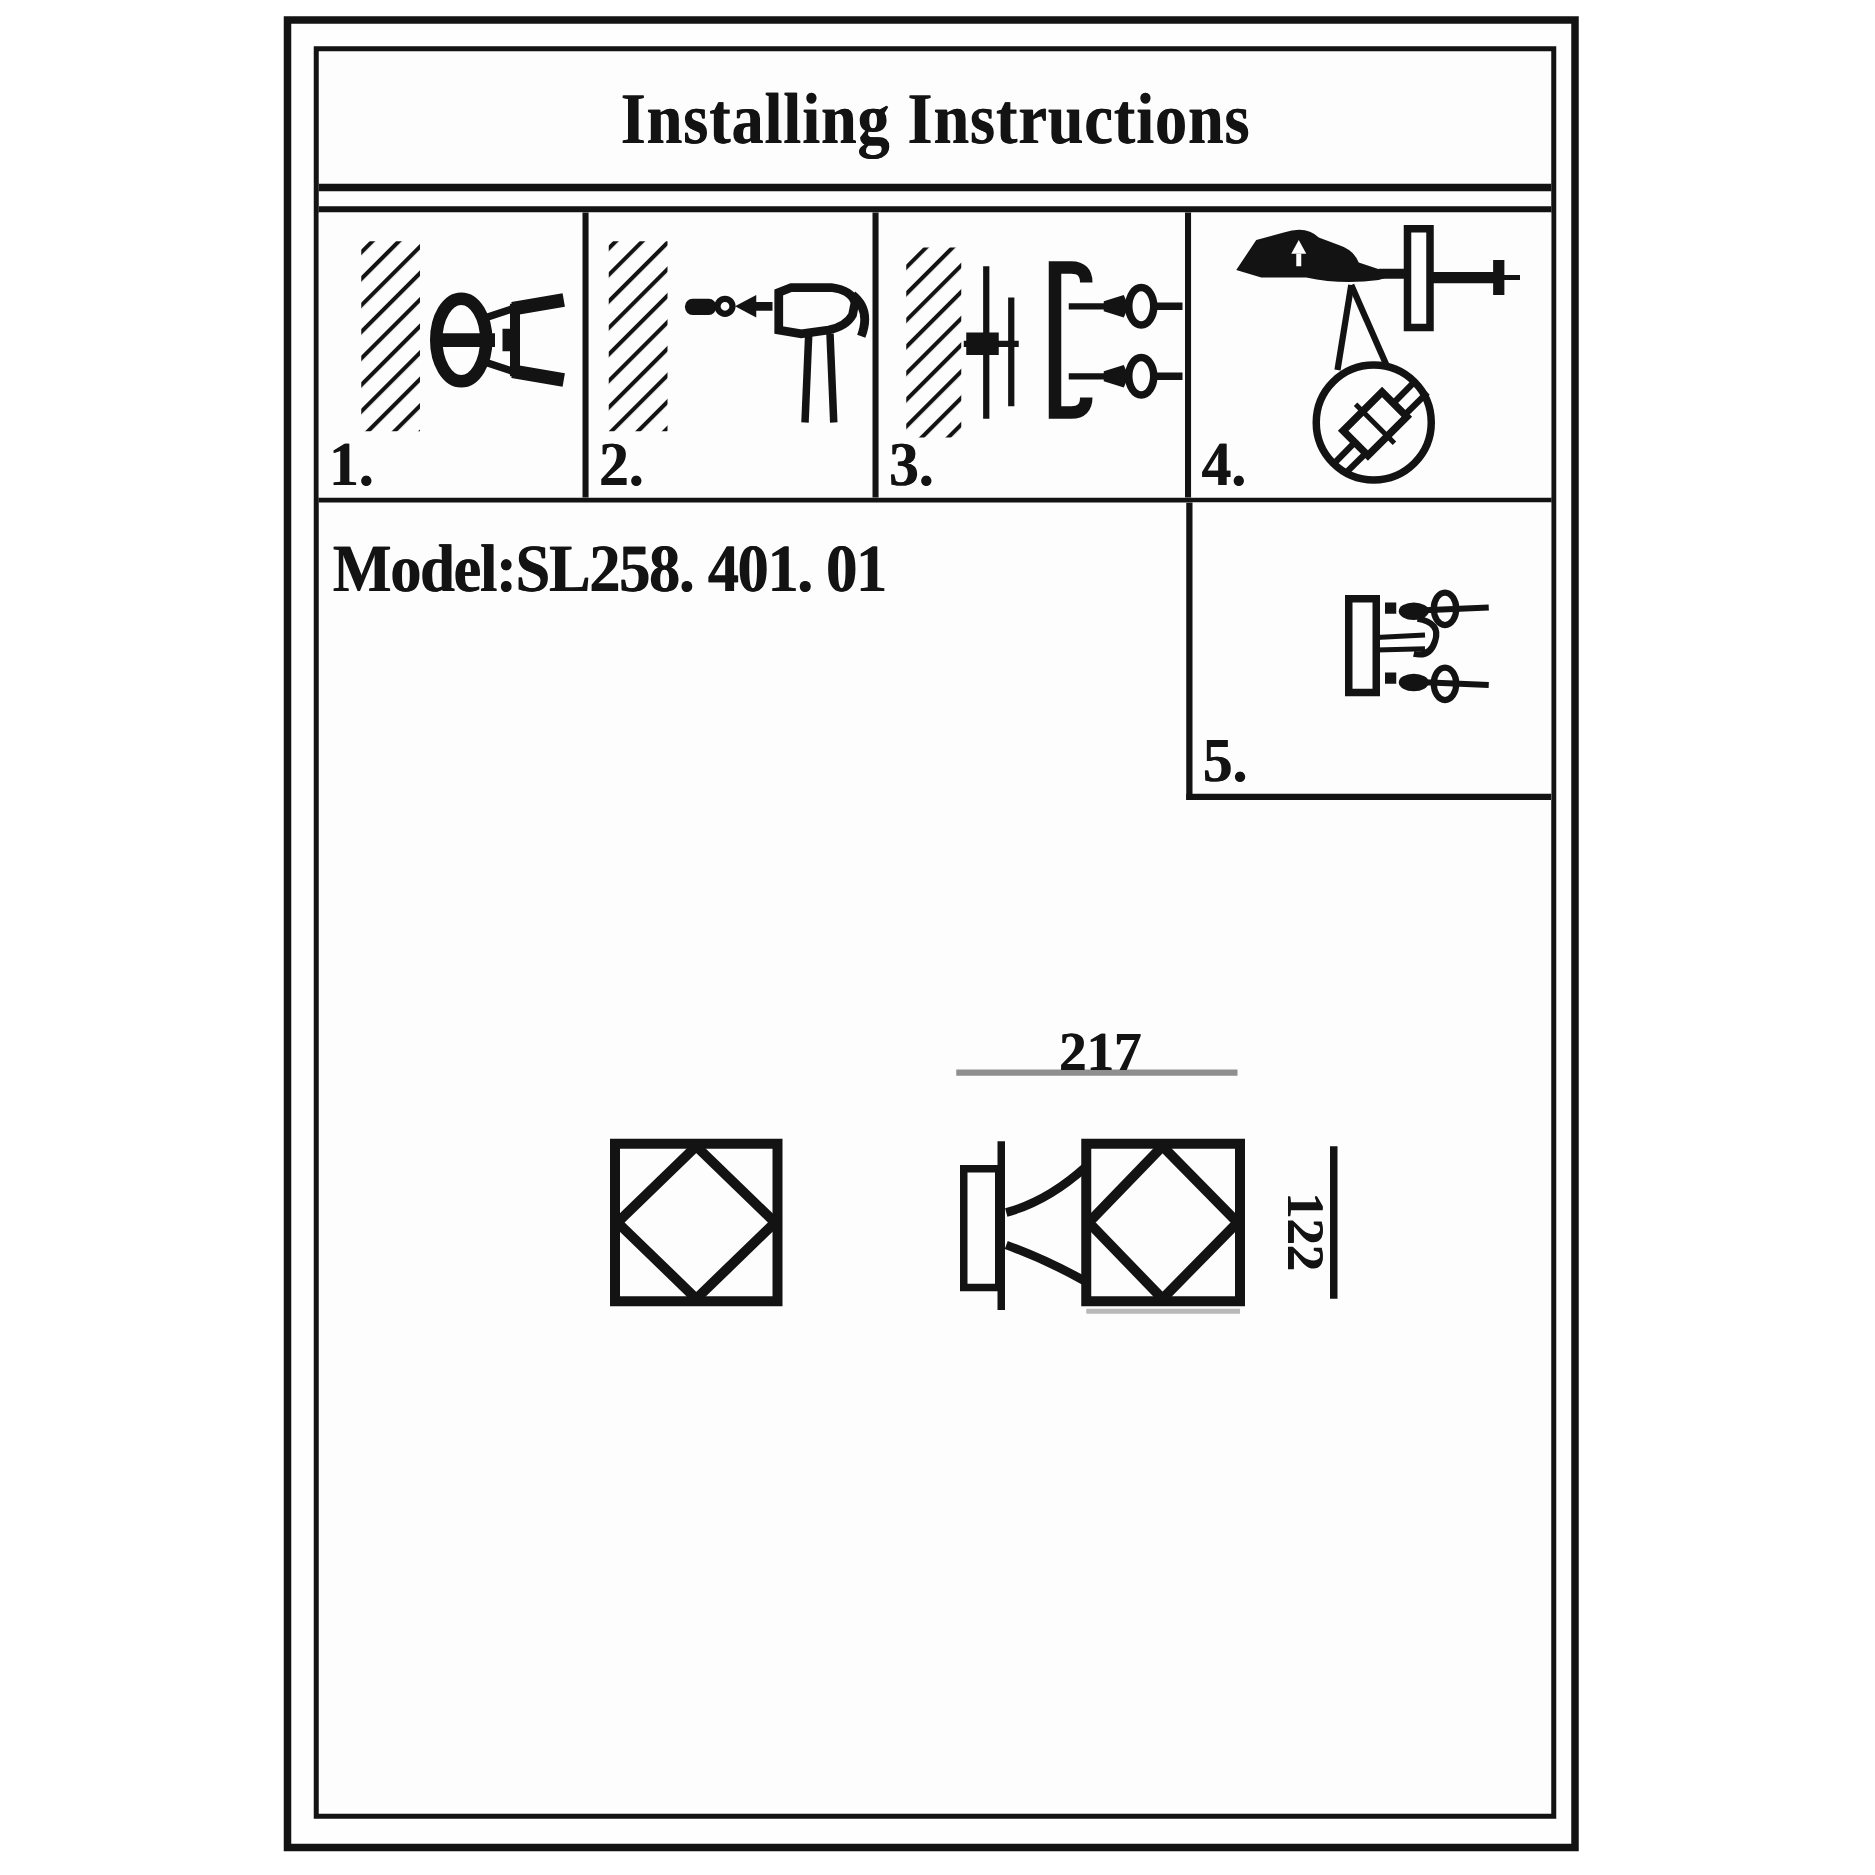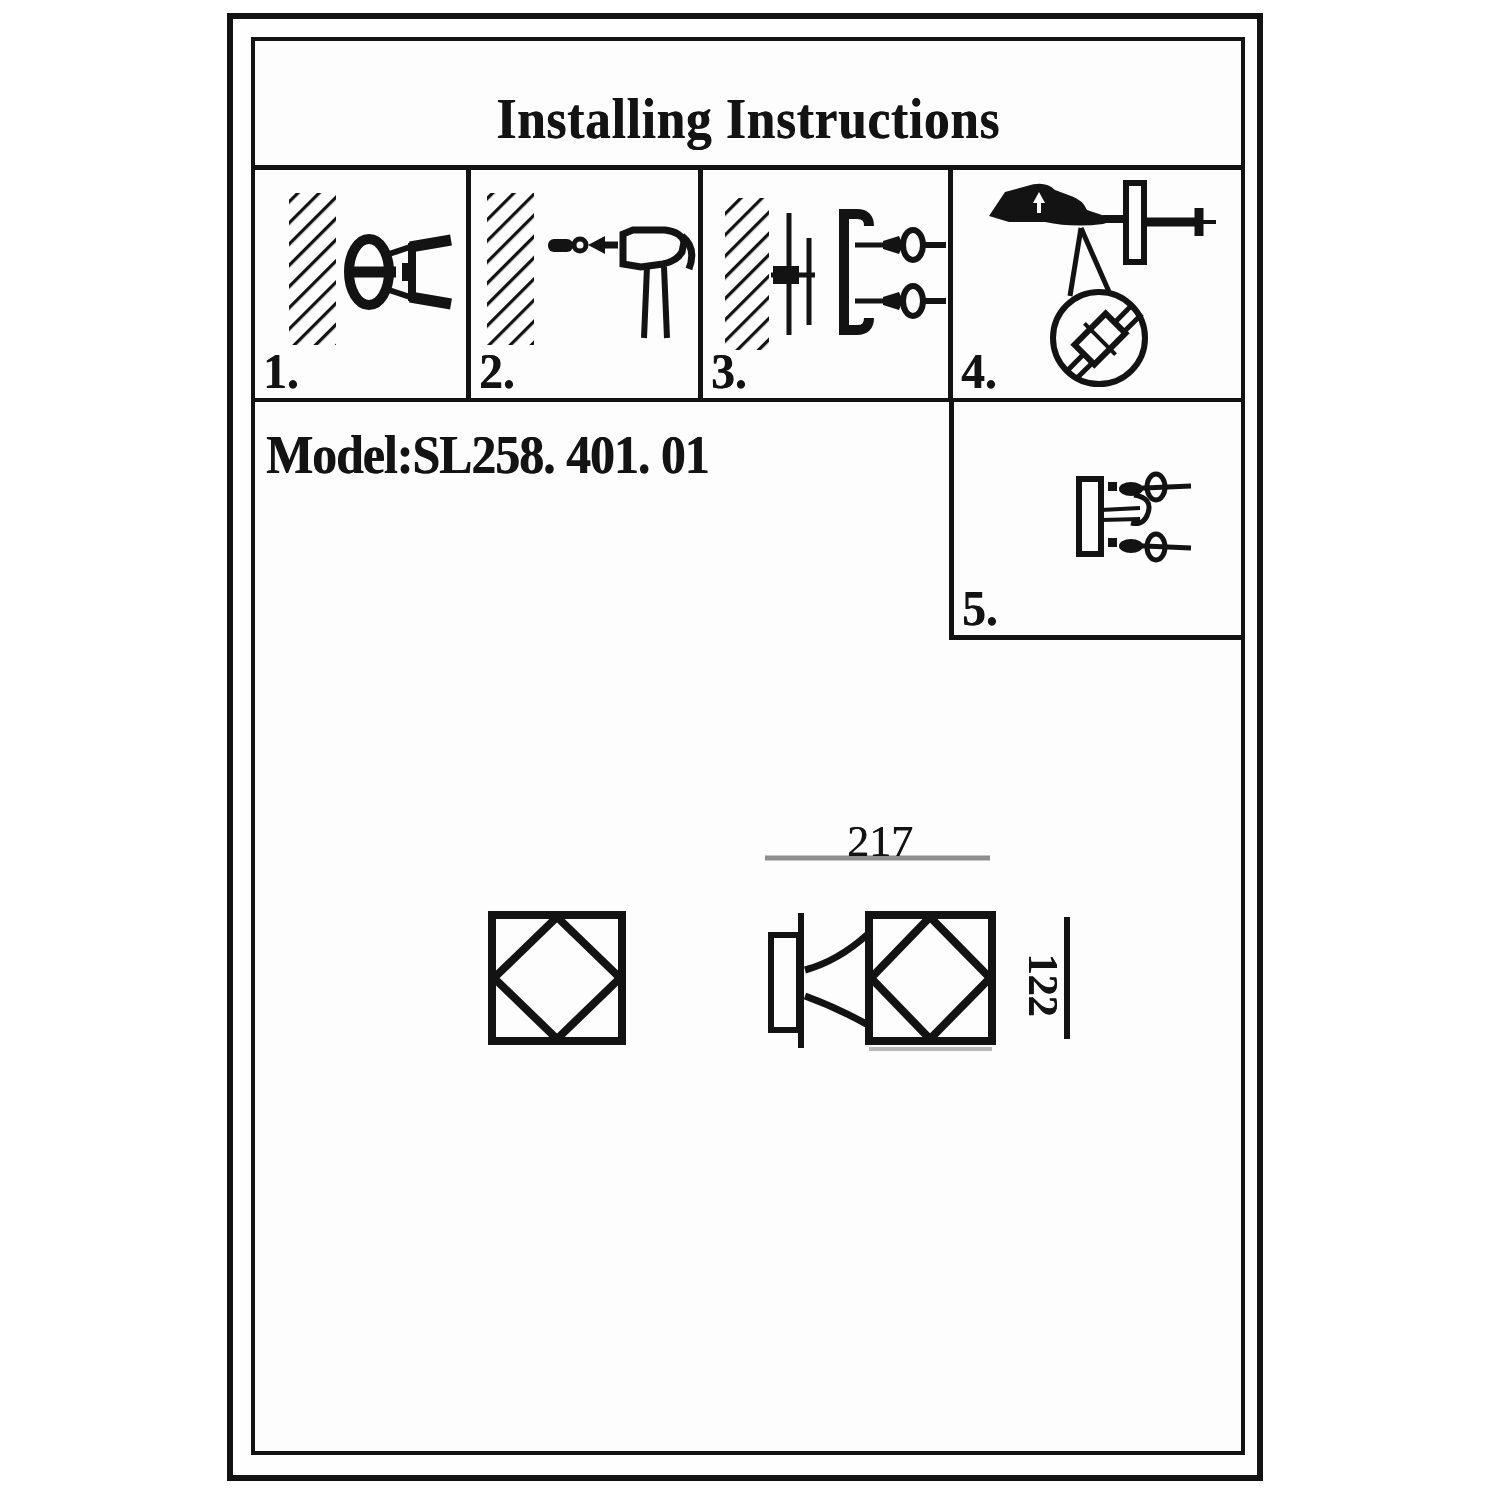--- a/index.html
+++ b/index.html
@@ -5,22 +5,22 @@
   * { box-sizing: border-box; margin: 0; padding: 0; }
   html,body { background:#ffffff; }
   body { font-family:"Liberation Serif","DejaVu Serif",serif; color:#131313; }
   .canvas { position:relative; width:1500px; height:1500px; background:#ffffff; overflow:hidden; }
 
   .outer-frame { position:absolute; left:227px; top:13px; width:1036px; height:1468px;
                  border:6px solid #131313; background:#fefefe; }
   .inner-frame { position:absolute; left:251px; top:37px; width:994px; height:1418px;
                  border:4px solid #131313; background:#fdfdfd; }
 
-  .title-box { position:absolute; left:255px; top:41px; width:986px; height:128px;
-               border-bottom:6px solid #131313; display:flex; align-items:center; justify-content:center;margin-top:16px; }
+  .title-box { position:absolute; left:255px; top:41px; width:986px; height:112px;
+               border-bottom:6px solid #131313; display:flex; align-items:center; justify-content:center; }
   .title-text { font-size:58px; font-weight:700; letter-spacing:1px; display:inline-block;
                 transform:scaleX(0.88); white-space:nowrap;
                 text-shadow:0.7px 0 0 currentColor; }
 
   .steps-row { position:absolute; left:255px; top:165px; width:986px; height:237px;
                border-top:5px solid #131313; border-bottom:4px solid #131313;
                display:grid; grid-template-columns:216px 232px 250px 288px; }
   .panel { position:relative; background:#fdfdfd; }
   .panel.divided { border-right:5px solid #131313; }
   .panel svg { display:block; width:100%; height:100%; }
@@ -33,21 +33,21 @@
               line-height:1; transform:scaleX(0.95); transform-origin:left bottom;
               text-shadow:0.6px 0 0 currentColor; }
 
   .model-line { position:absolute; left:266px; top:424px; font-size:54px; font-weight:700;
                 letter-spacing:-1px; white-space:nowrap; transform:scaleX(0.92);
                 transform-origin:left top; text-shadow:0.7px 0 0 currentColor; }
 
   .drawing-svg { position:absolute; left:440px; top:818px; width:660px; height:300px; }
 
   .dim-width { position:absolute; left:800px; top:816px; width:160px; text-align:center;
-               font-size:44px; font-weight:400; text-shadow:0.6px 0 0 currentColor; }
+               font-size:44px; font-weight:700; text-shadow:0.6px 0 0 currentColor; }
   .dim-height { position:absolute; left:988px; top:963px; width:114px; height:44px; text-align:center;
                 font-size:42px; font-weight:700; transform:rotate(90deg);
                 text-shadow:0.6px 0 0 currentColor; }
 </style>
 </head>
 <body>
 
 <div class="canvas">
 
   <div class="outer-frame"></div>

